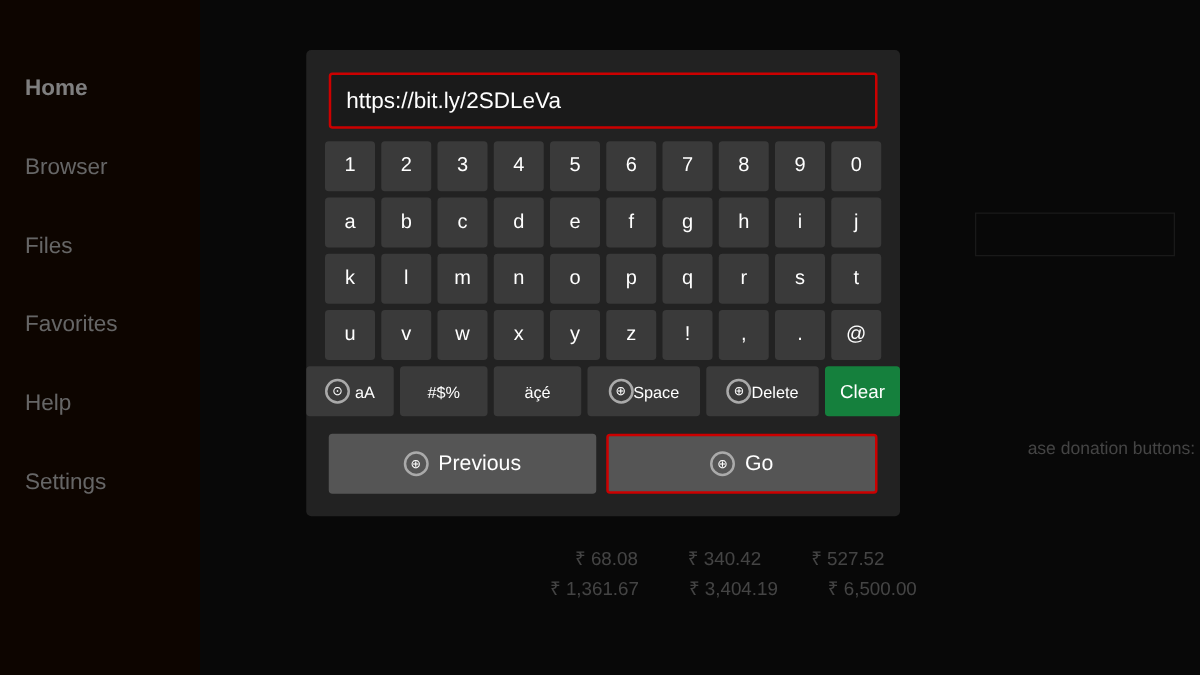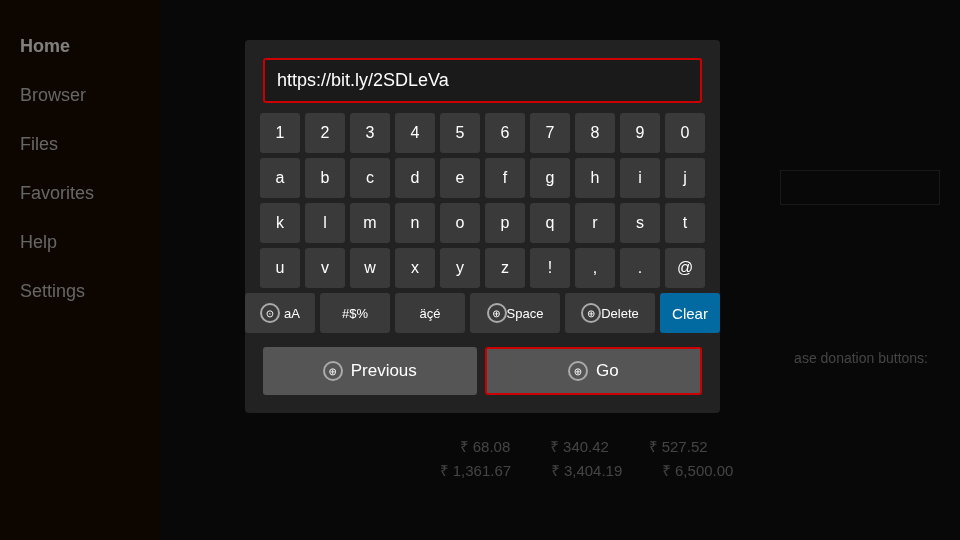--- a/index.html
+++ b/index.html
@@ -14,22 +14,22 @@
 
     
     .sidebar {
       position: absolute;
       left: 0; top: 0;
       width: 160px;
       height: 540px;
       background: #1a0a00;
       display: flex;
       flex-direction: column;
-      padding: 36px 20px 20px;
-      gap: 28px;
+      padding: 60px 20px 20px;
+      gap: 42px;
     }
     .sidebar-item {
       color: #ccc;
       font-size: 18px;
       cursor: pointer;
     }
     .sidebar-item.active {
       color: #fff;
       font-weight: bold;
     }
@@ -48,21 +48,21 @@
     .bg-text {
       position: absolute;
       color: #888;
       font-size: 14px;
     }
 
     
     .donation-text {
       position: absolute;
       top: 350px;
-      right: 32px;
+      right: 4px;
       color: #888;
       font-size: 14px;
     }
 
     
     .price-row {
       position: absolute;
       display: flex;
       gap: 40px;
       color: #888;
@@ -139,21 +139,21 @@
       font-size: 13px;
       gap: 4px;
     }
     .key-wider {
       min-width: 90px;
       max-width: 110px;
       flex: 2.2;
       font-size: 13px;
     }
     .key-clear {
-      background: #0369a1;
+      background: #15803d;
       min-width: 60px;
       max-width: 75px;
       flex: 1.5;
       font-size: 15px;
     }
 
     
     .bottom-row {
       display: flex;
       gap: 8px;

